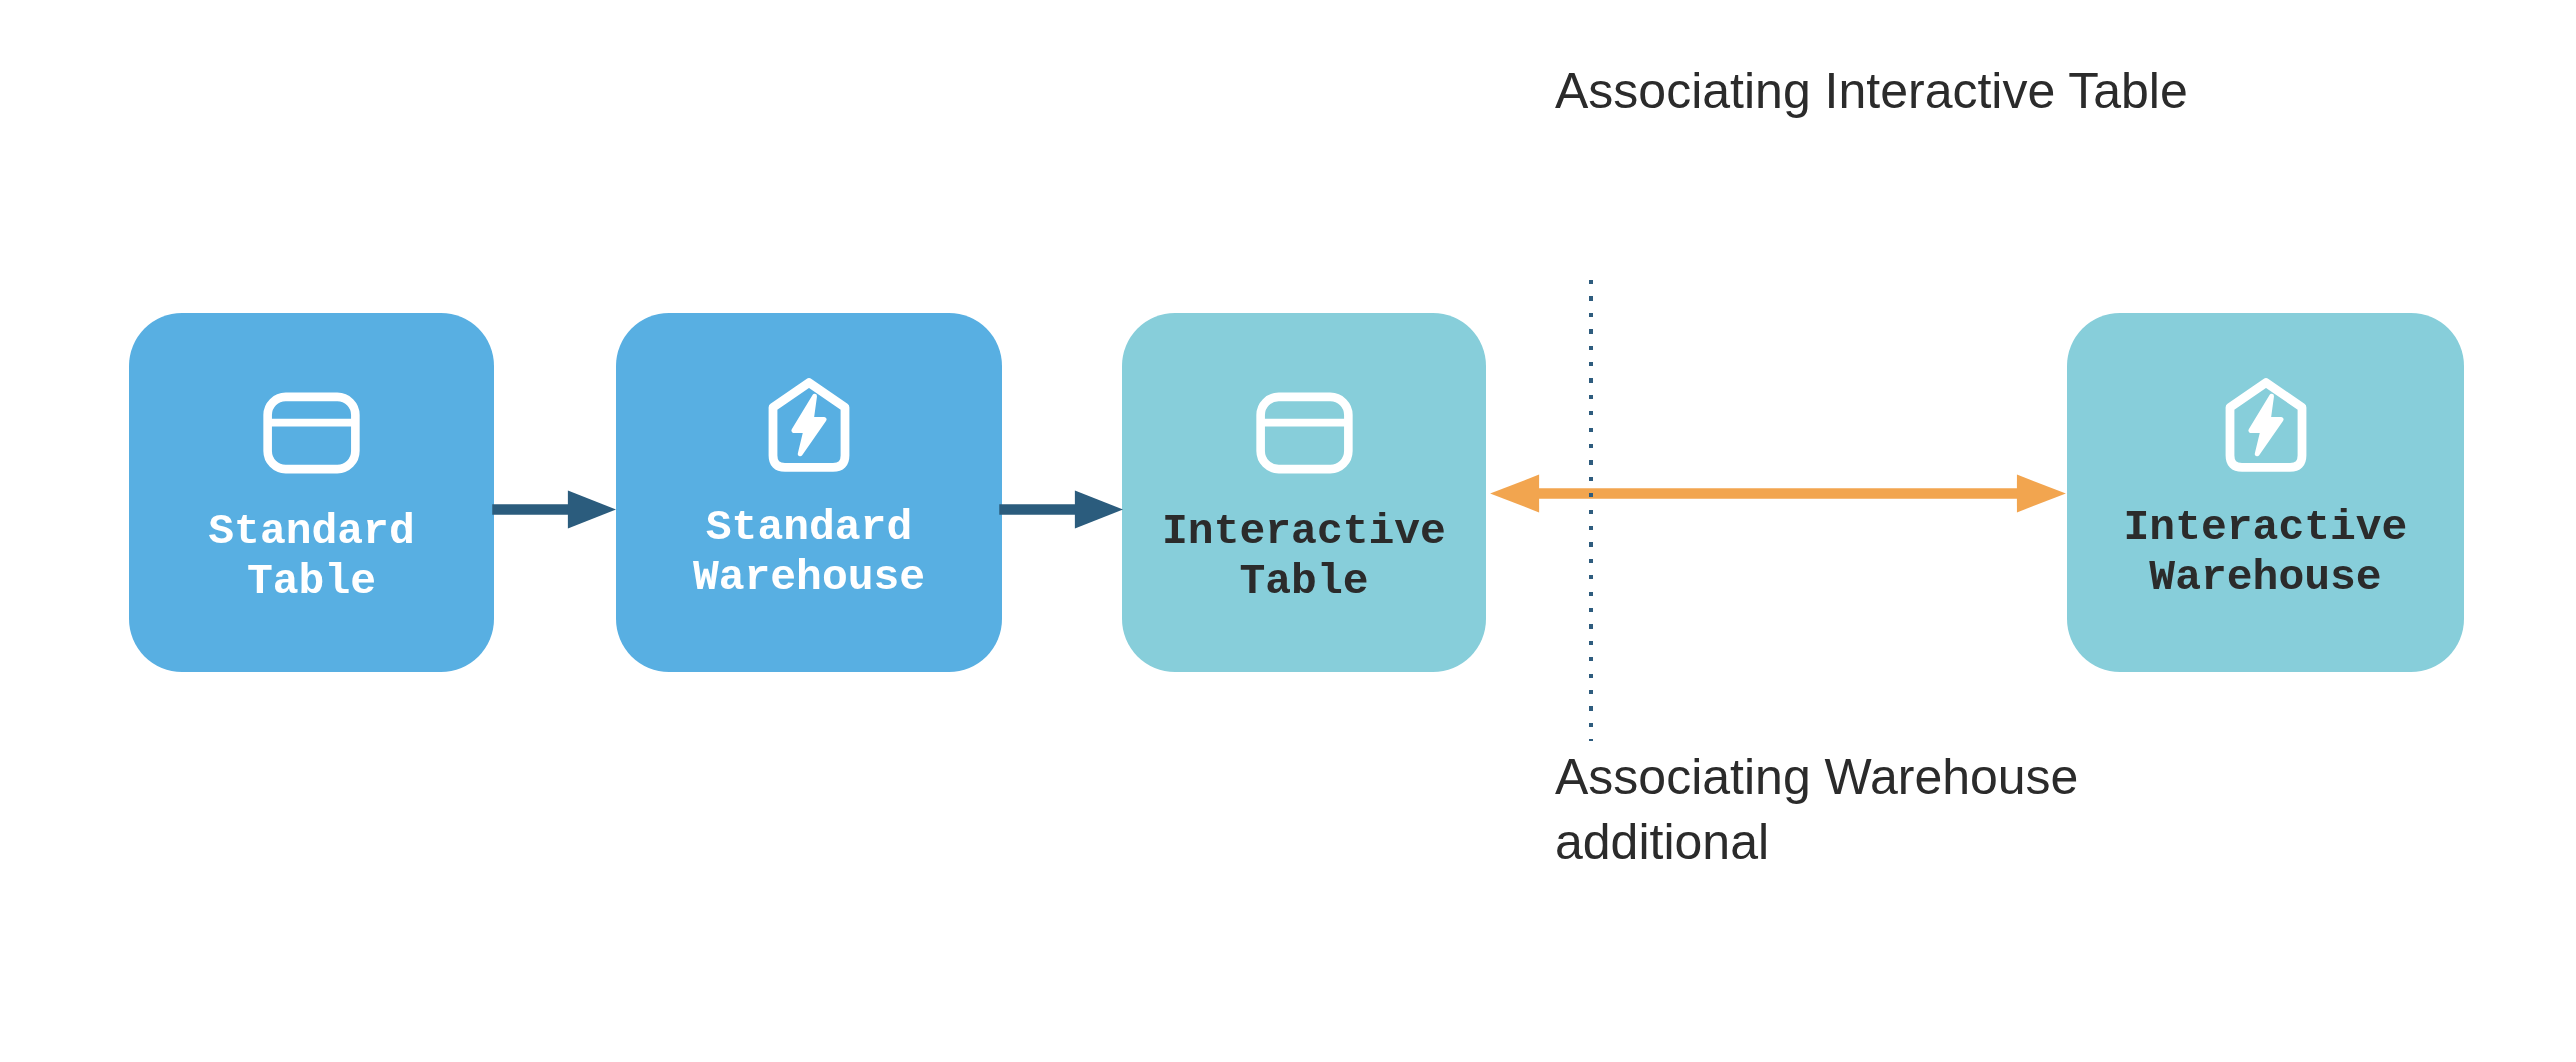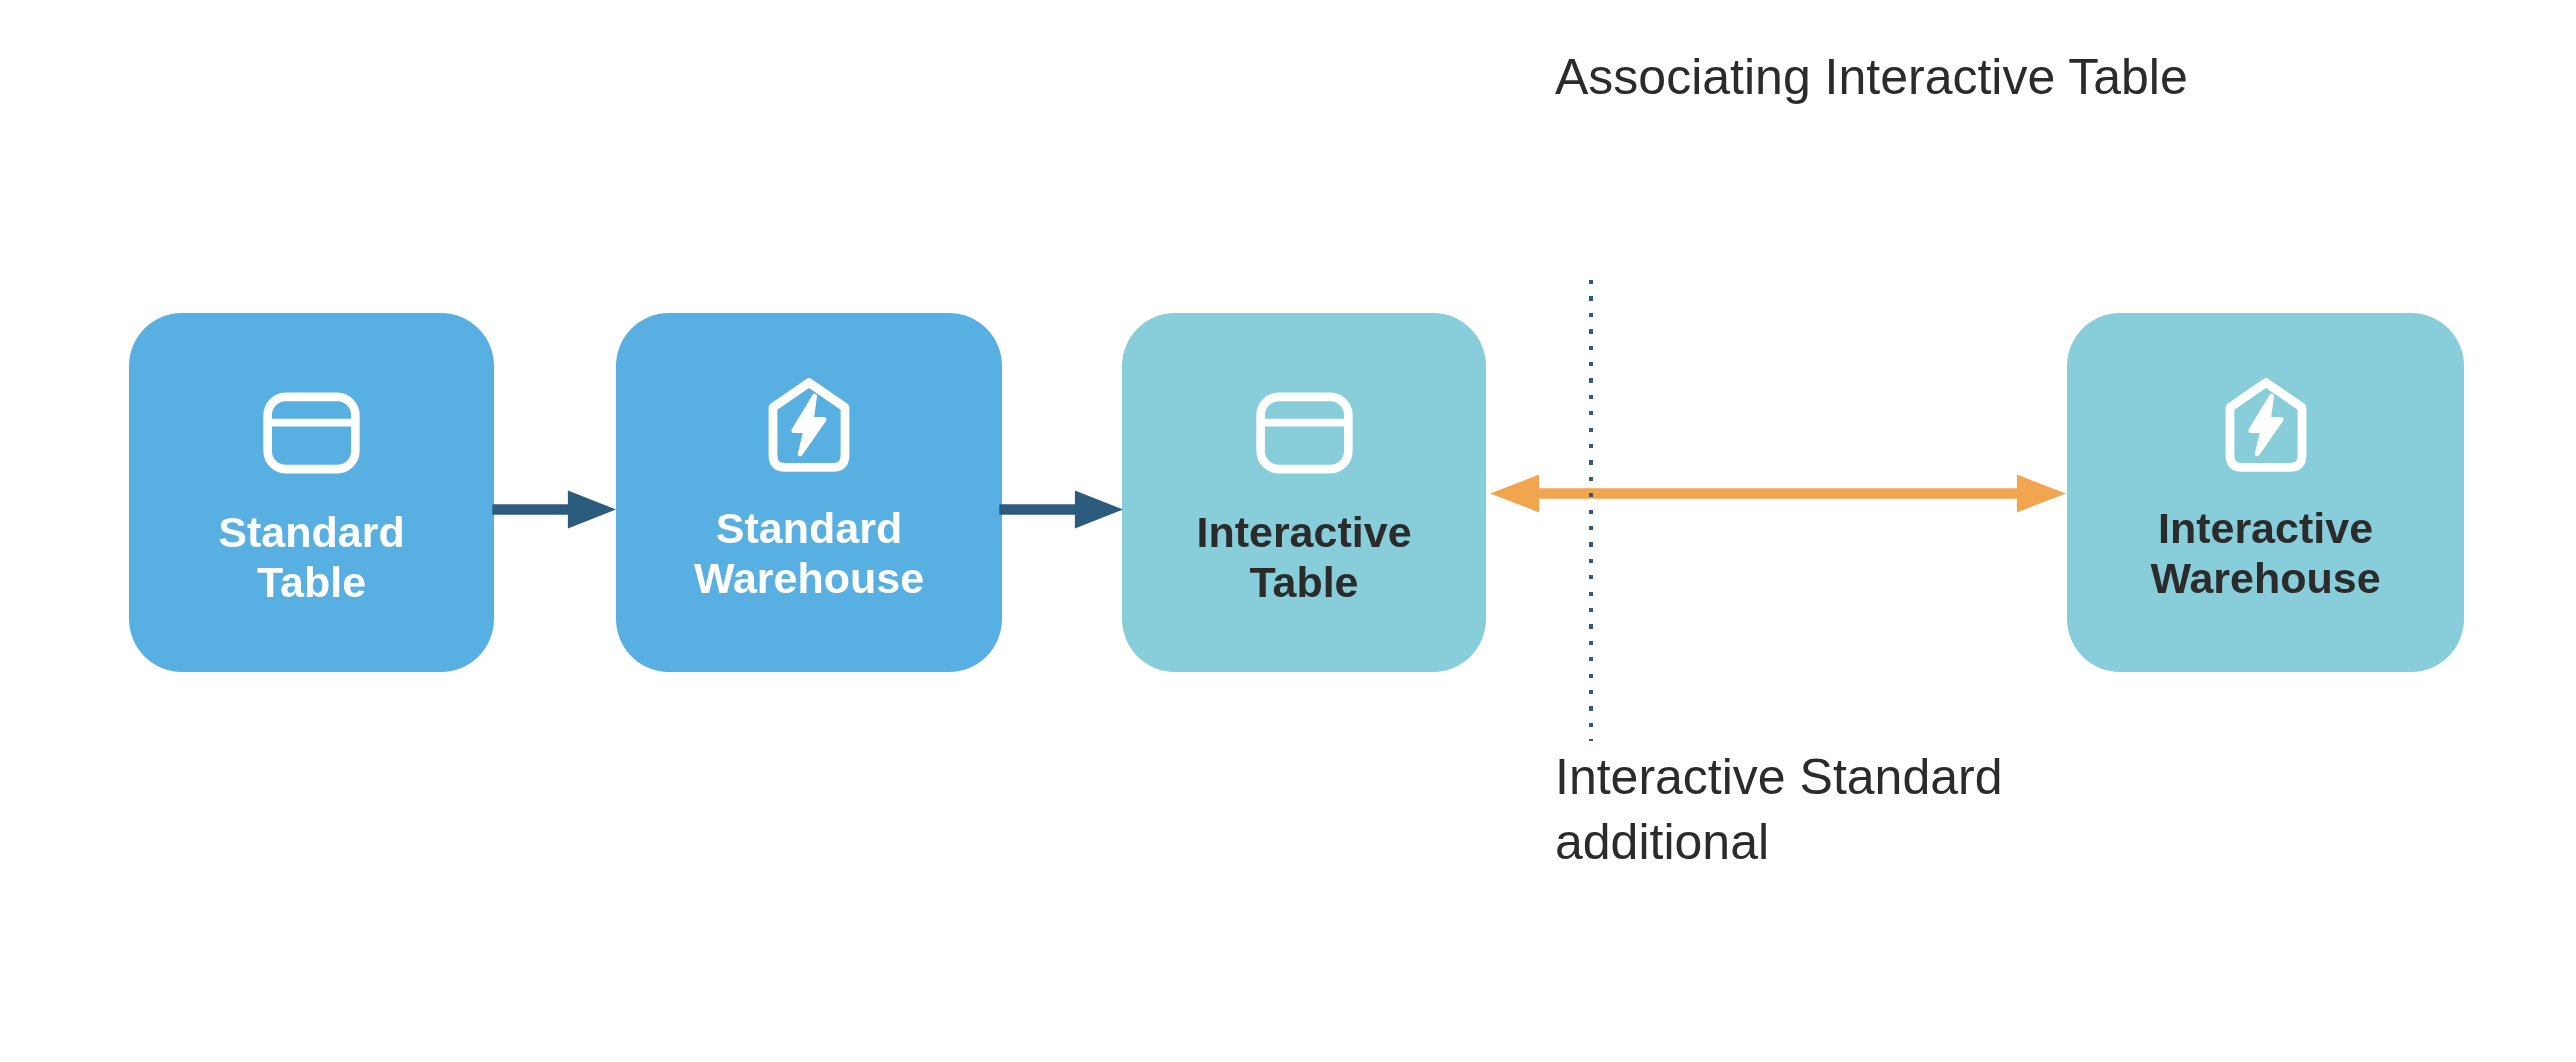--- a/index.html
+++ b/index.html
@@ -40,20 +40,21 @@
   .table-box .node-icon     { width: 105px; height: 86px; margin-bottom: 31px; }
   .warehouse-box .node-icon { width: 96px; height: 100px; margin-bottom: 27.6px; }
   .node-icon svg { width: 100%; height: 100%; display: block; }
 
   .node-label {
     font-size: 43px;
     line-height: 50px;
     font-weight: bold;
     text-align: center;
     white-space: nowrap;
+    font-family: Liberation Mono, monospace;
   }
   .node.standard    .node-label { color: var(--standard_text, #ffffff); }
   .node.interactive .node-label { color: var(--interactive_text, #2B2B2B); }
 
   .connector { position: absolute; }
   .connector svg { display: block; width: 100%; height: 100%; }
 
   .arrow-1 { left: 492px;  top: 482px; width: 126px; height: 55px; }
   .arrow-2 { left: 999px; top: 482px; width: 126px; height: 55px; }
   .arrow-3 { left: 1487px; top: 466px; width: 582px; height: 55px; }
@@ -74,21 +75,21 @@
   }
 
   .annotation {
     position: absolute;
     left: 1555px;
     font-size: 50px;
     line-height: 65px;
     color: var(--annotation_text, #2B2B2B);
     white-space: nowrap;
   }
-  .annotation-top    { top: 45px; }
+  .annotation-top    { top: 59px; }
   .annotation-bottom { top: 745px; }
 </style>
 </head>
 <body>
 
 <div class="canvas">
 
   <div class="node standard table-box node-1">
     <span class="node-icon">
       <svg viewBox="0 0 60 50" xmlns="http://www.w3.org/2000/svg">
@@ -163,18 +164,18 @@
     </svg>
   </div>
 
   <div class="dotted-line"></div>
 
   <div class="annotation annotation-top">
     <div>Associating Interactive Table</div>
   </div>
 
   <div class="annotation annotation-bottom">
-    <div>Interactive Standard</div>
+    <div>Associating Warehouse</div>
     <div>additional</div>
   </div>
 
 </div>
 
 
 </body></html>

